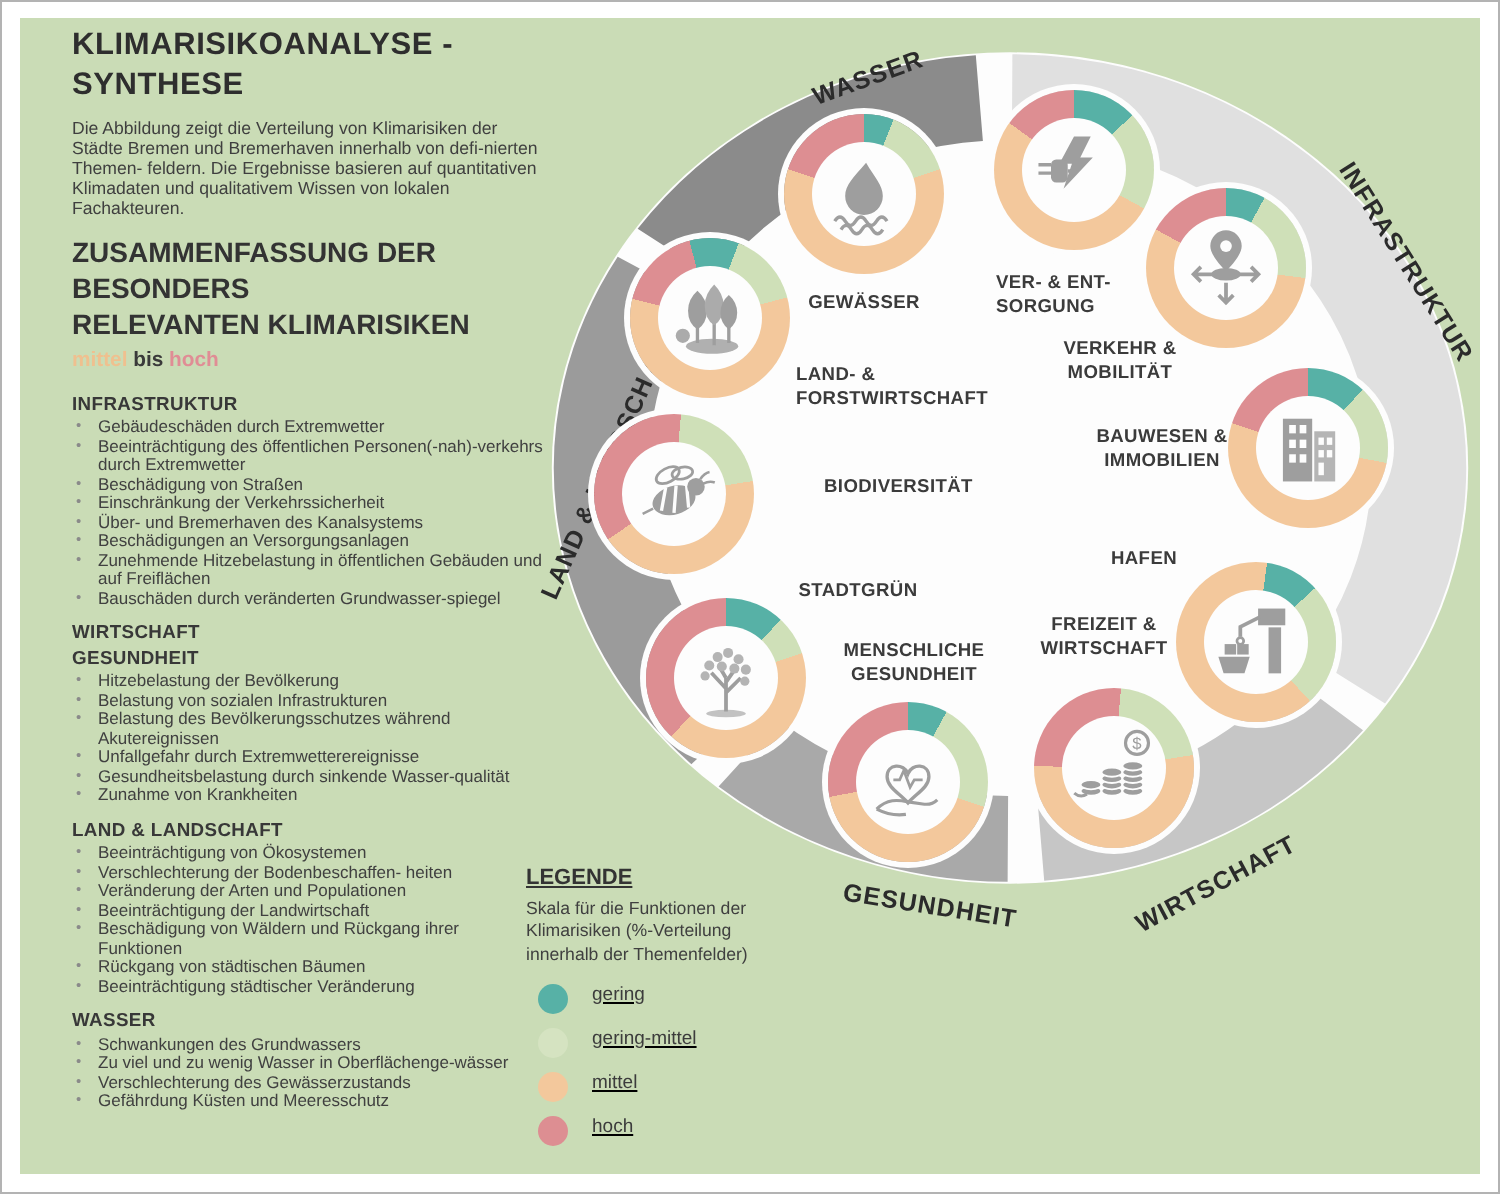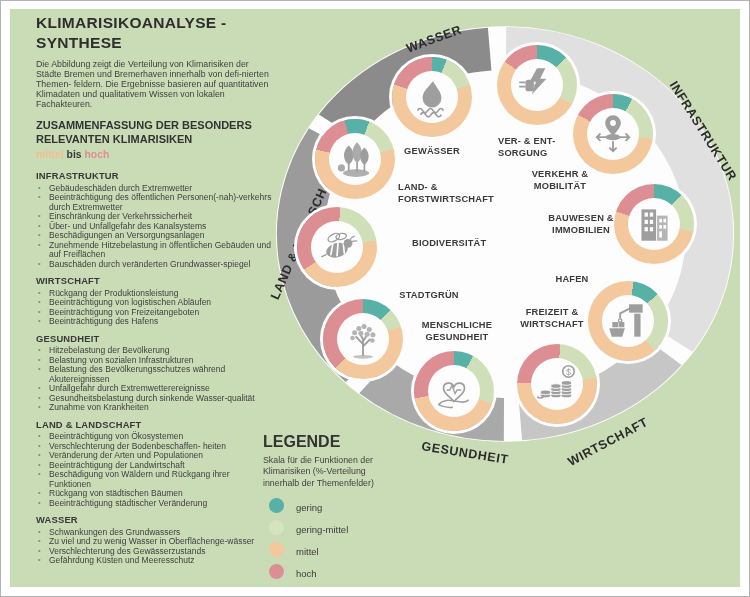--- a/index.html
+++ b/index.html
@@ -4,40 +4,40 @@
 <style>
   html,body{margin:0;padding:0;background:#fff;}
   .stage{position:relative;width:750px;height:597px;background:#ffffff;border:1px solid #b3b3b3;
          box-sizing:border-box;overflow:hidden;font-family:"Liberation Sans","DejaVu Sans",sans-serif;}
   .panel{position:absolute;left:9px;top:8px;right:9px;bottom:9px;}
   
   .leftcol{position:absolute;left:35px;top:12px;width:236px;color:#3f3f3f;}
   .leftcol h1{font-size:15.5px;line-height:1.28;font-weight:700;letter-spacing:.3px;color:#2e2e2e;
               margin:0 0 6px;white-space:pre-line;}
   .intro{font-size:8.8px;line-height:1.15;margin:0 0 9px;}
-  .sumhead{font-size:11px;line-height:1.28;font-weight:700;color:#333;margin:0 0 3px;white-space:pre-line;}
+  .sumhead{font-size:14px;line-height:1.28;font-weight:700;color:#333;margin:0 0 3px;white-space:pre-line;}
   .scale{font-size:10.4px;font-weight:700;margin:0 0 11px;color:#3a3a3a;}
   .sec h3{font-size:9.4px;line-height:1.1;font-weight:700;letter-spacing:.2px;color:#383838;margin:0 0 2px;}
   .sec ul{list-style:none;margin:0 0 7px;padding:0;}
   .sec li{position:relative;font-size:8.5px;line-height:1.12;padding-left:13px;color:#404040;}
   .sec li::before{content:"\2022";position:absolute;left:2px;top:0;color:#8a8a8a;font-size:7.5px;}
   
   #ring-svg{position:absolute;left:267px;top:18px;}
   .rlabel{position:absolute;font-size:12.5px;font-weight:600;letter-spacing:.6px;color:#2b2b2b;
           white-space:nowrap;transform-origin:center;}
   .donut{position:absolute;width:80px;height:80px;border-radius:50%;box-shadow:0 0 0 3px #fdfdfd;}
   .hole{position:absolute;left:50%;top:50%;width:52px;height:52px;margin:-26px 0 0 -26px;background:#fdfdfd;
         border-radius:50%;display:flex;align-items:center;justify-content:center;}
   .dlabel{position:absolute;font-size:9.3px;font-weight:600;letter-spacing:.2px;color:#3b3b3b;
           white-space:pre-line;line-height:1.3;}
   
   .legend{position:absolute;left:262px;top:432px;width:185px;}
-  .legend h4{font-size:16px;font-weight:700;color:#333;margin:0 0 4px;}
+  .legend h4{font-size:11px;font-weight:700;color:#333;margin:0 0 4px;text-decoration:underline;}
   .legend .desc{font-size:8.8px;line-height:1.28;color:#3f3f3f;margin:0 0 9px;white-space:pre-line;}
-  .lrow{display:flex;align-items:flex-end;margin:0 0 7px;padding-left:6px;}
+  .lrow{display:flex;align-items:flex-start;margin:0 0 7px;padding-left:6px;text-decoration:underline;}
   .ldot{width:15px;height:15px;border-radius:50%;margin-right:12px;flex:0 0 auto;}
   .llabel{font-size:9.5px;color:#3c3c3c;}
 </style>
 </head>
 <body>
 
 <div class="stage">
   <div class="panel" id="panel" style="background: rgb(202, 220, 182);"></div>
 
   <svg id="ring-svg" width="474" height="430" viewBox="0 0 480 480" preserveAspectRatio="none">
@@ -217,35 +217,30 @@
       <span id="scale-low" style="color: rgb(239, 192, 143);">mittel</span>
       <span>bis</span>
       <span id="scale-high" style="color: rgb(224, 141, 149);">hoch</span>
     </div>
     <div id="sections">
         <div class="sec">
           <h3>INFRASTRUKTUR</h3>
           <ul>
             <li>Gebäudeschäden durch Extremwetter</li>
             <li>Beeinträchtigung des öffentlichen Personen(-nah)-verkehrs durch Extremwetter</li>
+            <li>Beschädigung von Straßen</li>
             <li>Einschränkung der Verkehrssicherheit</li>
-            <li>Über- und Unfallgefahr des Kanalsystems</li>
+            <li>Über- und Bremerhaven des Kanalsystems</li>
             <li>Beschädigungen an Versorgungsanlagen</li>
             <li>Zunehmende Hitzebelastung in öffentlichen Gebäuden und auf Freiflächen</li>
             <li>Bauschäden durch veränderten Grundwasser-spiegel</li>
           </ul>
         </div>
         <div class="sec">
           <h3>WIRTSCHAFT</h3>
-          <ul>
-            <li>Rückgang der Produktionsleistung</li>
-            <li>Beeinträchtigung von logistischen Abläufen</li>
-            <li>Beeinträchtigung von Freizeitangeboten</li>
-            <li>Beeinträchtigung des Hafens</li>
-          </ul>
         </div>
         <div class="sec">
           <h3>GESUNDHEIT</h3>
           <ul>
             <li>Hitzebelastung der Bevölkerung</li>
             <li>Belastung von sozialen Infrastrukturen</li>
             <li>Belastung des Bevölkerungsschutzes während Akutereignissen</li>
             <li>Unfallgefahr durch Extremwetterereignisse</li>
             <li>Gesundheitsbelastung durch sinkende Wasser-qualität</li>
             <li>Zunahme von Krankheiten</li>

